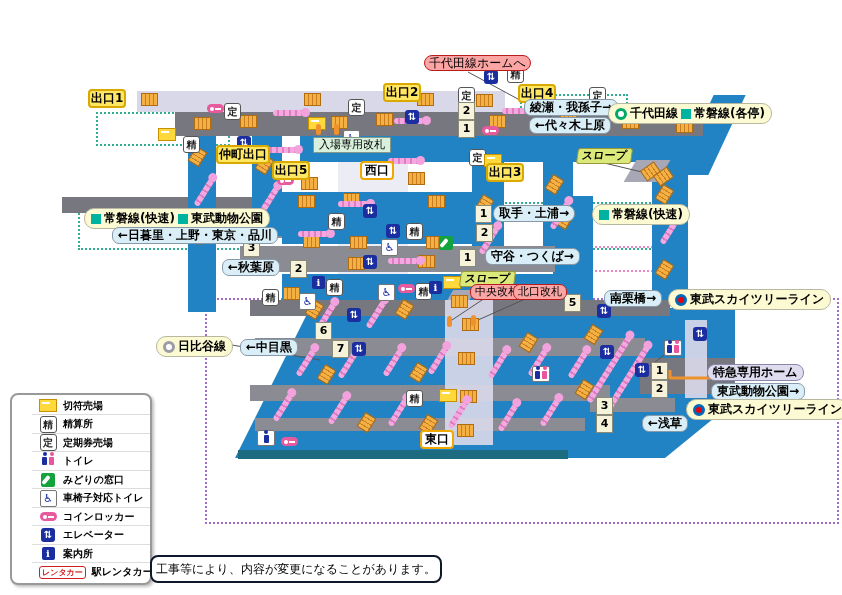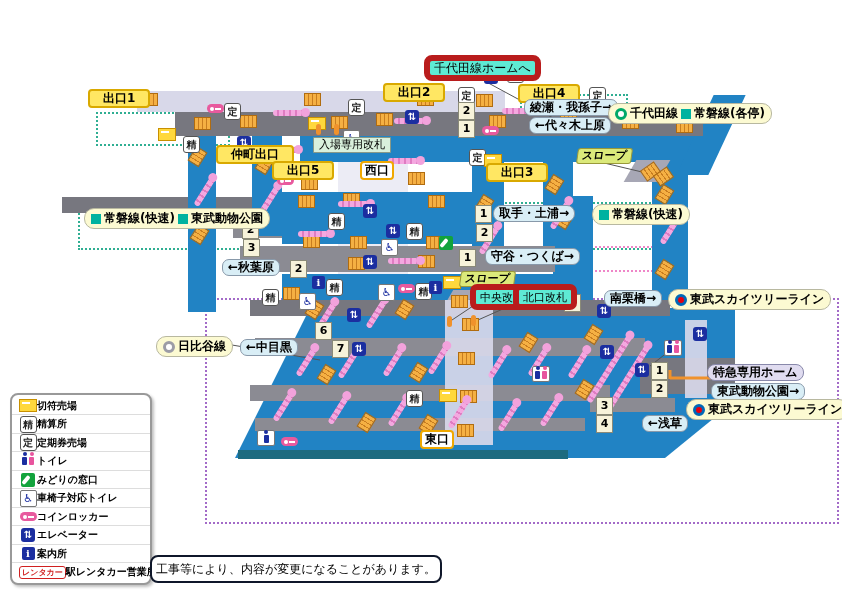--- a/index.html
+++ b/index.html
@@ -12,29 +12,29 @@
   .band-gray2{position:absolute;background:#8b8b93;}
   .band-blue{position:absolute;background:#2183c4;}
   .band-teal{position:absolute;background:#1d6b80;}
   .ramp{position:absolute;background:#a7a7b5;transform:skewX(-30deg);}
   .dotted-teal{position:absolute;border:2px dotted #2fae92;}
   .dotted-purple{position:absolute;border:2px dotted #a36bc8;}
   .dotted-pink{position:absolute;border:2px dotted #ef86c8;}
   
   .lbl{position:absolute;white-space:nowrap;z-index:8;color:#000;}
   .lbl-exit{background:#ffe763;border:2px solid #d9a900;border-radius:4px;
-            font-size:12px;font-weight:bold;padding:0 13px;line-height:15px;}
+            font-size:12px;font-weight:bold;padding:0 1px;line-height:15px;}
   .lbl-wexit{background:#fff;border:2px solid #f0a800;border-radius:4px;
              font-size:12px;font-weight:bold;padding:0 3px;line-height:15px;}
   .lbl-dir{background:#d9eef6;border:1px solid #8899aa;border-radius:7px;
            font-size:12px;font-weight:bold;padding:0 5px;line-height:15px;}
   .lbl-gate{background:#d9f0dc;border:1px solid #889988;border-radius:1px;
             font-size:11px;padding:0 5px;line-height:14px;}
-  .lbl-white{background:#5eead4;border:6px solid #b91c1c;border-radius:7px;
-             font-size:11px;padding:0 4px;line-height:14px;font-family:Liberation Serif, serif;}
+  .lbl-white{background:#fca5a5;border:1px solid #b91c1c;border-radius:7px;
+             font-size:11px;padding:0 4px;line-height:14px;}
   .lbl-slope{background:#dbe97a;border:1px solid #99993a;border-radius:3px;
              font-size:11px;font-weight:bold;padding:0 4px;line-height:14px;transform:skewX(-8deg);}
   .lbl-purple{background:#e0dcf0;border:1px solid #8888aa;border-radius:8px;
               font-size:12px;font-weight:bold;padding:0 5px;line-height:15px;}
   .pill{position:absolute;display:inline-flex;align-items:center;gap:3px;background:#fcfad2;
         border:1px solid #b8b8a0;border-radius:10px;font-size:12px;font-weight:bold;
         padding:1px 6px;white-space:nowrap;z-index:8;}
   .mk{display:inline-block;width:6px;height:6px;}
   .mk-chiyoda{border:3px solid #00a968;border-radius:50%;background:#fff;}
   .mk-joban{background:#00b2a0;width:10px;height:10px;}
@@ -75,22 +75,22 @@
   .person{display:inline-block;width:5px;height:8px;border-radius:1px;position:relative;margin:0 1px;}
   .person::before{content:"";position:absolute;top:-5px;left:0.5px;width:4px;height:4px;border-radius:50%;
     background:inherit;}
   .p-blue{background:#1b2ea0;} .p-pink{background:#e8549e;}
   .ic-toilet{background:#fff;border:1px solid #777;border-radius:2px;width:18px;height:16px;
     display:flex;align-items:flex-end;justify-content:center;padding-bottom:2px;box-sizing:border-box;}
   
   #legend{position:absolute;left:10px;top:393px;width:142px;height:192px;background:#fff;
     border:2px solid #999;border-radius:8px;z-index:9;box-shadow:2px 2px 3px rgba(0,0,0,.25);
     display:flex;flex-direction:column;justify-content:space-evenly;padding:2px 0;box-sizing:border-box;}
-  .leg-row{display:flex;align-items:center;padding:0 7px;height:17px;
-    border-bottom:1px solid #ddd;}
+  .leg-row{display:flex;align-items:center;gap:6px;padding:0 7px;height:17px;
+    border-bottom:1px solid #ddd;margin-left:20px;}
   .leg-row:last-child{border-bottom:none;}
   .leg-label{font-size:10px;font-weight:bold;white-space:nowrap;}
   .leg-ic{position:relative;width:18px;height:16px;flex:0 0 18px;display:flex;
     align-items:center;justify-content:center;}
   .ic-rent{border:1px solid #d02020;border-radius:3px;background:#fff;color:#d02020;
     font-size:8px;font-weight:bold;padding:0 2px;line-height:11px;white-space:nowrap;}
   
   #note{position:absolute;left:150px;top:555px;width:288px;height:24px;background:#fff;
     border:2px solid #0f172a;border-radius:8px;z-index:9;font-size:12px;text-align:center;
     line-height:24px;white-space:nowrap;}
@@ -326,20 +326,21 @@
       <span class="mk mk-joban"></span>
       <span>常磐線(各停)</span>
   </div>
   <div class="lbl lbl-slope" style="left:577px;top:148px;">スロープ</div>
   <div class="pill" style="left:84px;top:208px;">
     <span class="mk mk-joban"></span>
       <span>常磐線(快速)</span>
       <span class="mk mk-joban"></span>
       <span>東武動物公園</span>
   </div>
+  <div class="lbl lbl-dir" style="left:112px;top:227px;">←日暮里・上野・東京・品川</div>
   <div class="lbl lbl-dir" style="left:493px;top:205px;border-radius:8px;">取手・土浦→</div>
   <div class="pill" style="left:592px;top:204px;">
     <span class="mk mk-joban"></span>
       <span>常磐線(快速)</span>
   </div>
   <div class="lbl lbl-dir" style="left:485px;top:248px;">守谷・つくば→</div>
   <div class="lbl lbl-dir" style="left:222px;top:259px;">←秋葉原</div>
   <div class="lbl lbl-slope" style="left:460px;top:271px;">スロープ</div>
   <div class="lbl lbl-white" style="left:470px;top:284px;">中央改札</div>
   <div class="lbl lbl-white" style="left:513px;top:284px;">北口改札</div>

